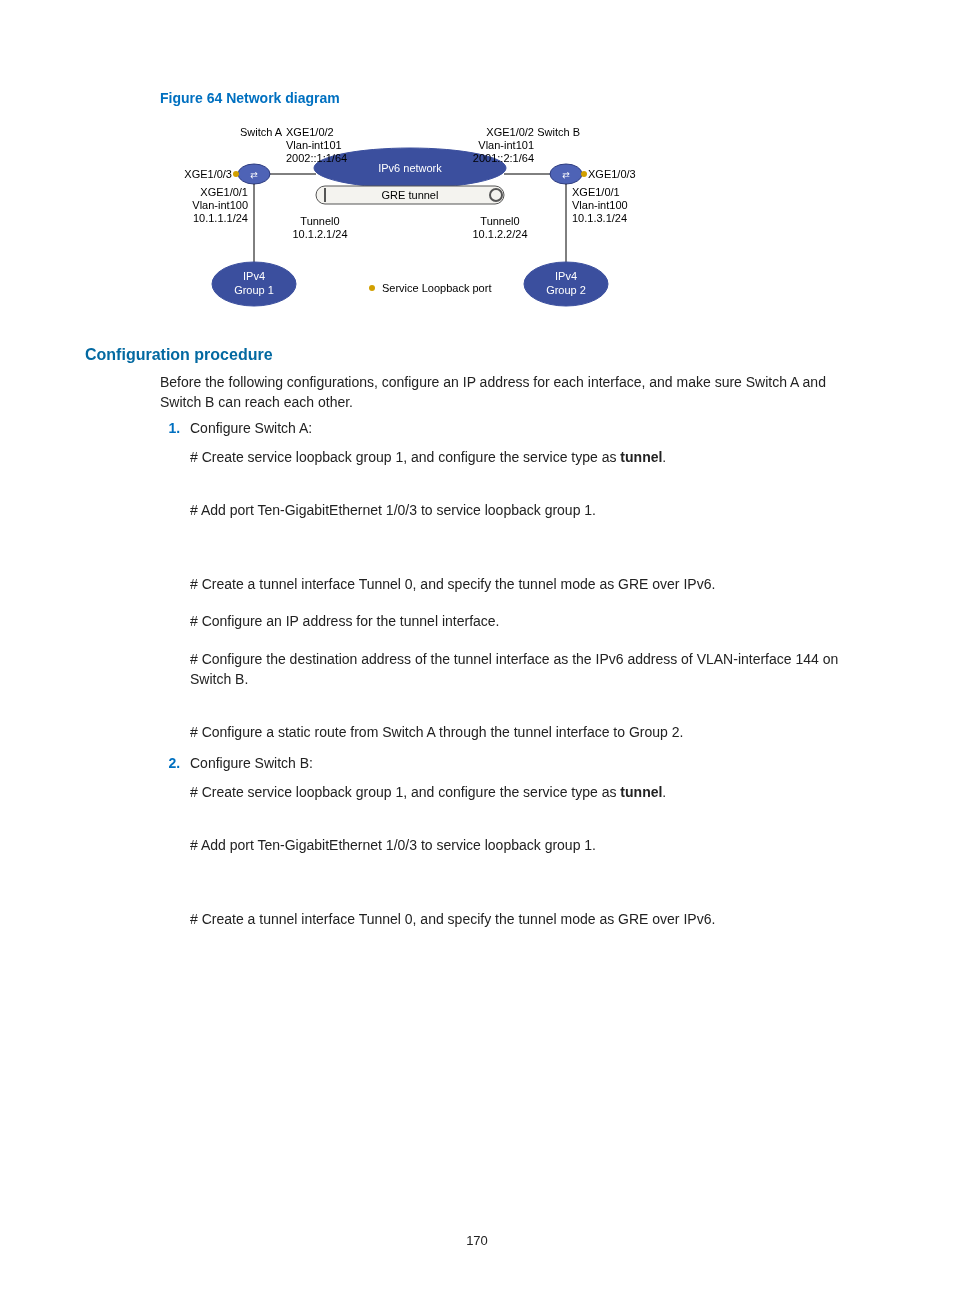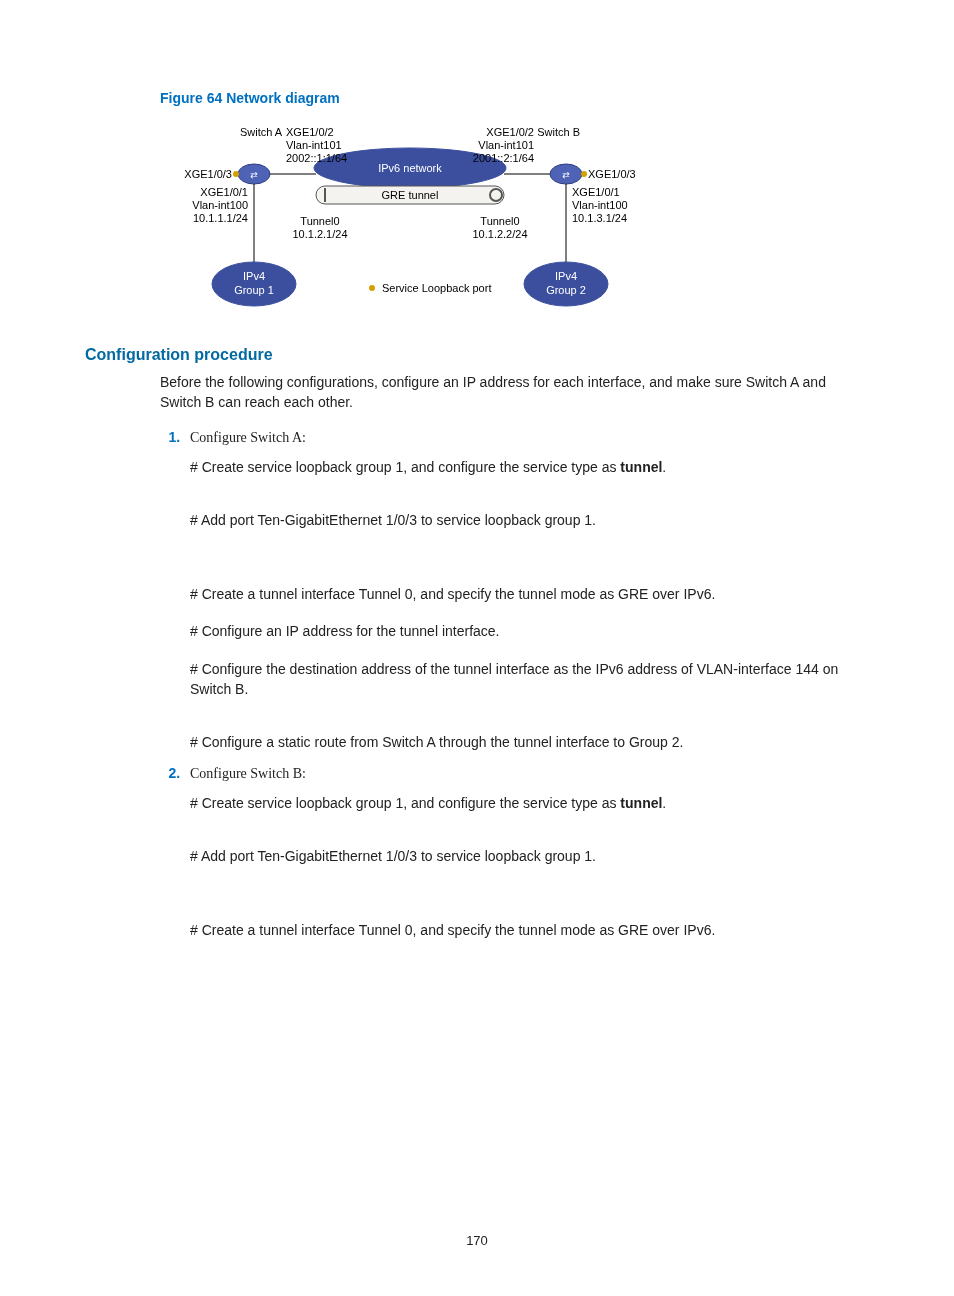--- a/index.html
+++ b/index.html
@@ -34,41 +34,41 @@
   }
   .diagram-container text { font-family: Arial, Helvetica, sans-serif; }
   .section-heading {
     color: #0369a1;
     font-weight: bold;
     font-size: 16px;
     margin: 30px 0 8px 0;
   }
   .intro {
     margin-left: 75px;
-    margin-bottom: 16px;
+    margin-bottom: 7px;
     line-height: 1.45;
   }
   ol.steps {
     margin: 0 0 0 75px;
     padding-left: 24px;
   }
   ol.steps > li {
     margin-bottom: 12px;
     padding-left: 6px;
   }
   ol.steps > li::marker {
     color: #0070c0;
     font-weight: bold;
   }
   .sub {
     margin: 12px 0 34px 0;
     line-height: 1.4;
   }
   .sub:last-child { margin-bottom: 10px; }
-  .step-head { margin-bottom: 4px; font-family: Liberation Serif, serif; }
+  .step-head { margin-bottom: 4px; }
   .bold { font-weight: bold; }
   .page-num {
     position: absolute;
     bottom: 48px;
     left: 0; right: 0;
     text-align: center;
     font-size: 13px;
   }
   .cloud {
     fill: #3b4f9e;

